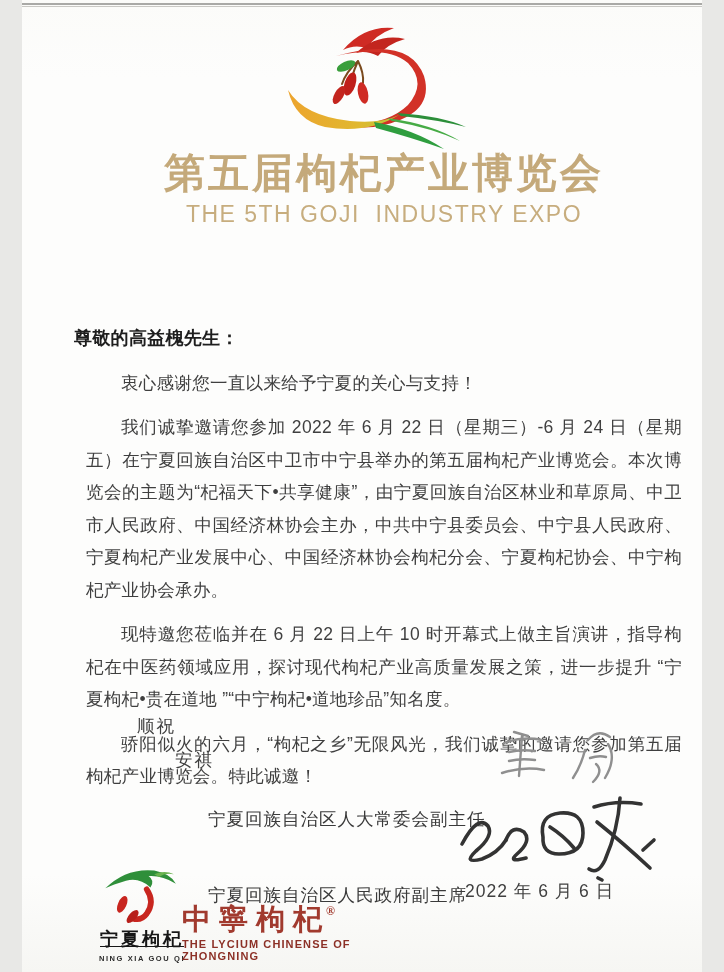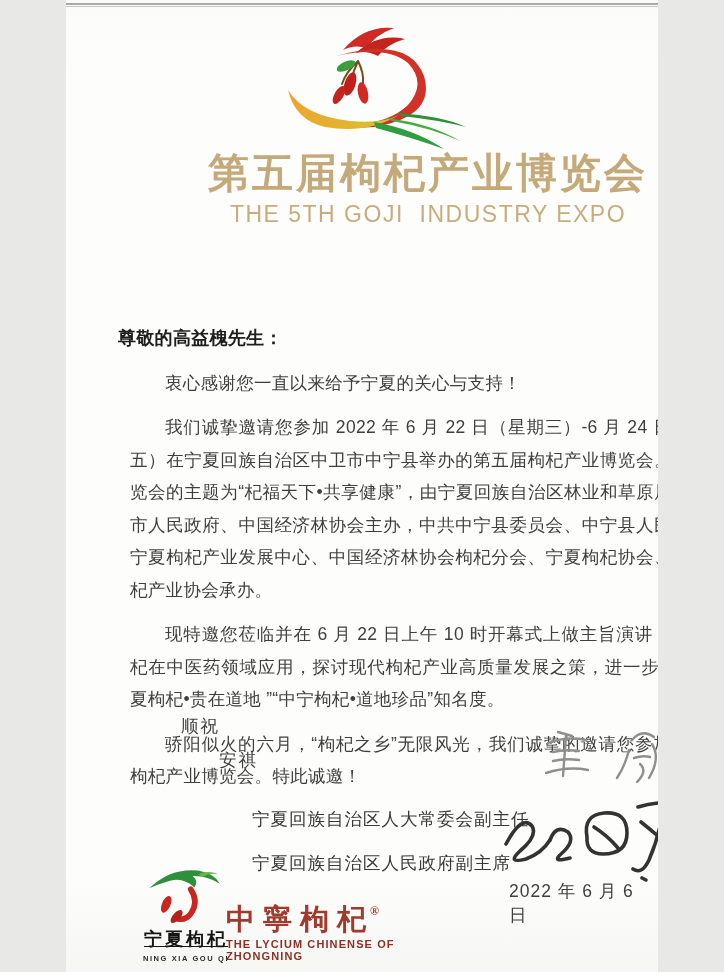--- a/index.html
+++ b/index.html
@@ -1,17 +1,17 @@
 <!DOCTYPE html>
 <html><head>
 <meta charset="utf-8">
 <style>
   html,body{margin:0;padding:0;background:#e8e8e6;}
   .page{
-    position:relative;width:592px;height:972px;margin:0 auto;
+    position:relative;width:680px;height:972px;margin:0 auto;
     background:linear-gradient(180deg,#fbfbf9 0%,#fdfdfc 8%,#fdfdfc 90%,#f6f6f3 100%);
     overflow:hidden;
     font-family:"Liberation Sans","DejaVu Sans",sans-serif;
   }
   .scan-top-line{position:absolute;top:3px;left:0;width:724px;height:2px;background:#8e8d89;opacity:.75;}
   .scan-top-line2{position:absolute;top:6px;left:0;width:724px;height:1px;background:#c9c8c4;}
 
   .logo-top{position:absolute;top:20px;left:50%;transform:translateX(-50%);width:232px;height:130px;}
 
   .title-cn{
@@ -33,21 +33,21 @@
     text-align:justify;
   }
   .salutation{margin:0;font-weight:700;color:#1e1e1e;font-size:18px;}
   .para{margin:12px;text-indent:2em;}
 
   .closing-1{position:absolute;top:714px;left:115px;font-size:17.5px;color:#3f3f3f;letter-spacing:2px;}
   .closing-2{position:absolute;top:748px;left:153px;font-size:17.5px;color:#3f3f3f;letter-spacing:2px;}
 
   .signer-title{position:absolute;left:186px;font-size:17.5px;color:#3a3a3a;letter-spacing:1px;margin-top:27px;}
   .t1{top:780px;}
-  .t2{top:824px;font-family:Liberation Mono, monospace;}
+  .t2{top:856px;font-family:Liberation Mono, monospace;}
 
   .sig1{position:absolute;top:724px;left:462px;width:160px;height:72px;}
   .sig2{position:absolute;top:788px;left:424px;width:228px;height:96px;}
 
   .letter-date{position:absolute;top:879px;left:443px;font-size:17.5px;color:#3f3f3f;letter-spacing:1px;}
 
   .footer-left{position:absolute;top:862px;left:56px;width:128px;text-align:center;}
   .nx-mark{width:86px;height:64px;display:block;margin:0 auto;}
   .nx-cn{font-family:"Liberation Serif","DejaVu Serif",serif;font-weight:700;font-size:18px;color:#161616;letter-spacing:3px;margin-top:1px;text-decoration:underline;}
   .nx-en{font-size:7.5px;font-weight:700;color:#2a2a2a;letter-spacing:1.6px;margin-top:3px;}

